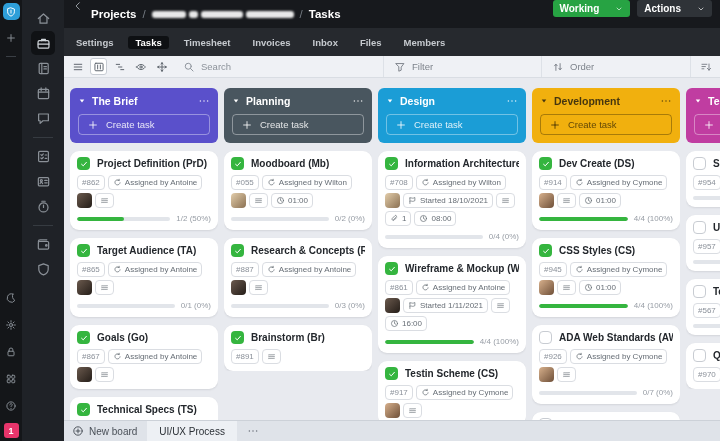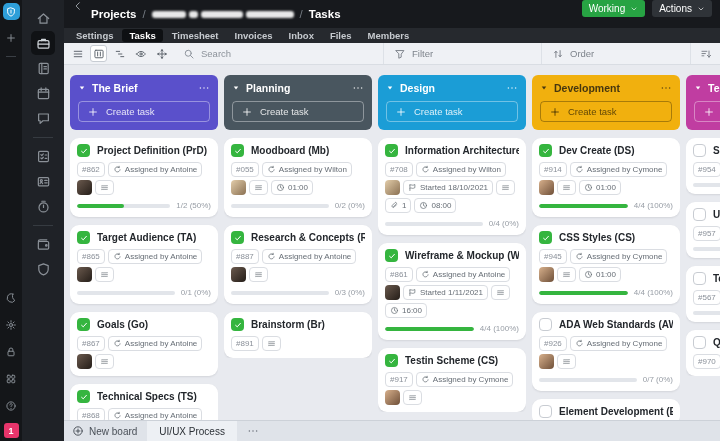--- a/index.html
+++ b/index.html
@@ -23,26 +23,26 @@
   
   .main{flex:1;min-width:0;display:flex;flex-direction:column}
 
   .topbar{height:28px;background:#17191d;display:flex;padding:0 8px;gap:7px;flex:none}
   .topbar .back{color:#9aa0a7;display:flex}
   .crumb{display:flex;align-items:center;gap:6px;color:#fff;font-size:11.5px;font-weight:bold}
   .crumb .sep{color:#767c84;font-weight:normal}
   .redact{display:flex;gap:3px;align-items:center}
   .redact i{display:block;height:7px;border-radius:3px;background:#f4f4f4;filter:blur(1.2px);opacity:.95}
   .tb-spacer{flex:1}
-  .btn{height:17px;border-radius:3px;display:flex;align-items:center;gap:5px;padding:0 7px;
-    font-size:10px;font-weight:normal;color:#fff}
+  .btn{height:17px;border-radius:3px;display:flex;align-items:center;gap:16px;padding:0 7px;
+    font-size:10px;font-weight:bold;color:#fff}
   .btn.green{background:#27a343}
   .btn.dark{background:#2f3338}
 
-  .tabbar{height:15px;background:#26292e;display:flex;align-items:center;padding:0 5px;gap:2px;flex:none}
+  .tabbar{height:28px;background:#26292e;display:flex;align-items:center;padding:0 5px;gap:8px;flex:none}
   .tab{font-size:9.5px;font-weight:bold;color:#c6cacf;padding:1px 7px;border-radius:3px;white-space:nowrap}
   .tab.active{background:#0e1013;color:#fff}
 
   .toolbar{height:22px;background:#eff1f5;border-bottom:1px solid #d9dde3;display:flex;align-items:center;color:#5d646c;flex:none;font-size:9.5px}
   .tb-icons{display:flex;align-items:center;gap:4px;padding:0 5px}
   .tb-ic{width:17px;height:17px;border-radius:3px;display:flex;align-items:center;justify-content:center;color:#5d646c}
   .tb-ic.sel{background:#fff;border:1px solid #c7ccd3}
   .tb-search{flex:0 0 208px;display:flex;align-items:center;gap:6px;padding:0 8px;color:#8d939b;height:100%}
   .tb-sec{display:flex;align-items:center;gap:6px;padding:0 10px;border-left:1px solid #dde1e7;height:100%;color:#7d838b}
   .tb-filter{flex:0 0 158px}

